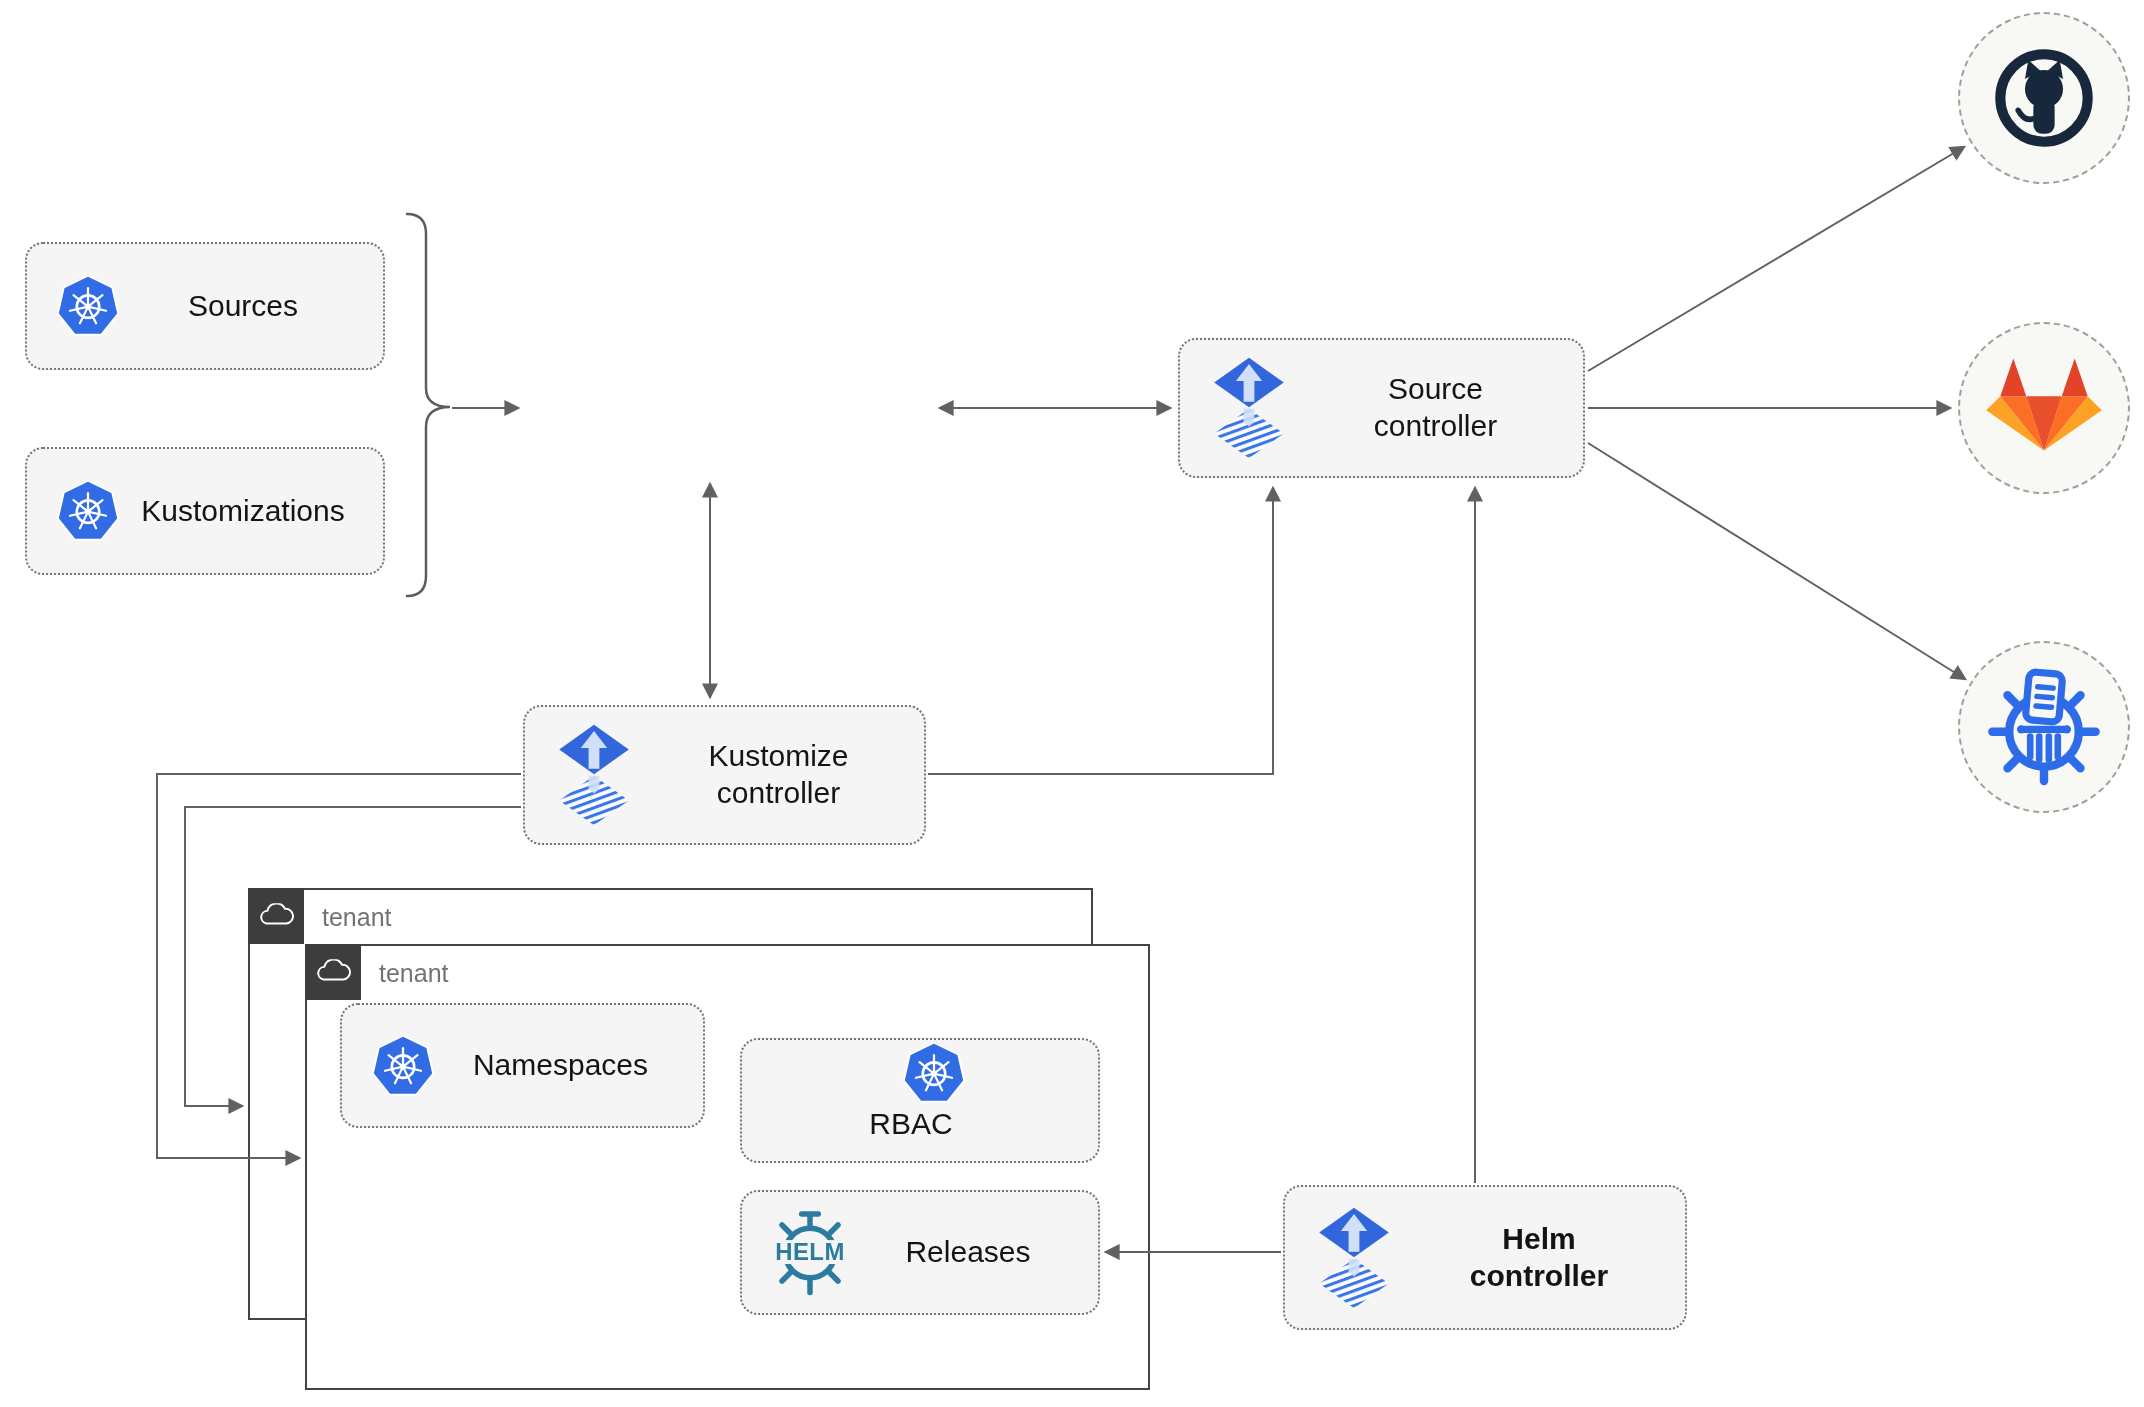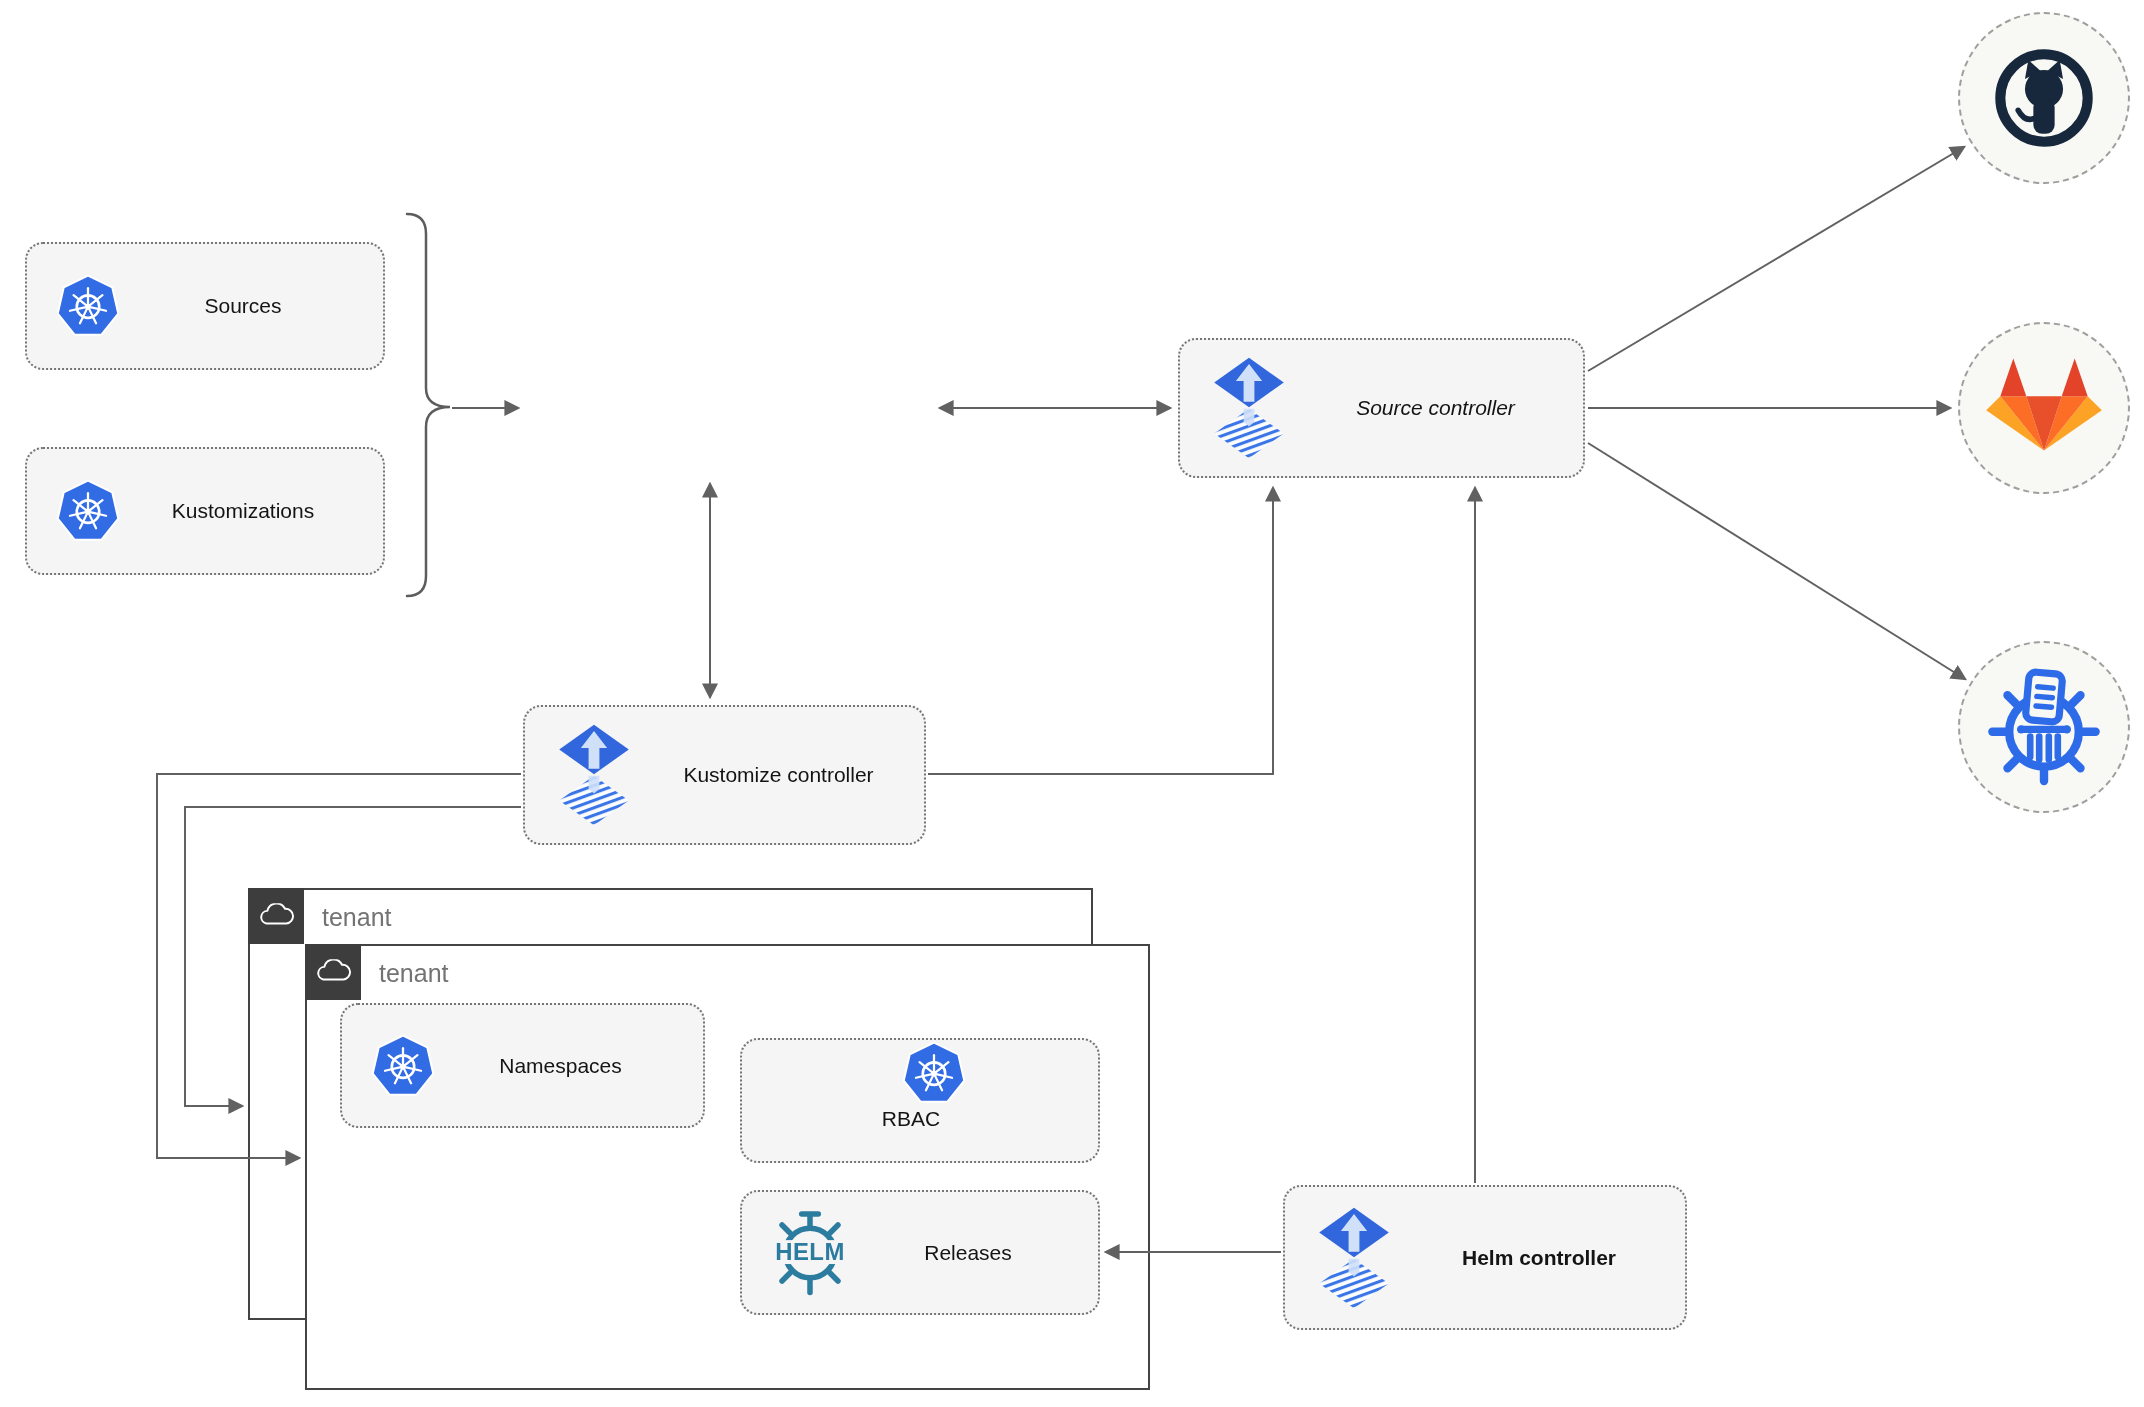--- a/index.html
+++ b/index.html
@@ -6,21 +6,21 @@
   .canvas{
     position:relative;width:2144px;height:1407px;background:#ffffff;
     font-family:"Liberation Sans", sans-serif;overflow:hidden;
   }
   
   .node{
     position:absolute;background:#f5f5f5;border:2px dotted #757575;
     border-radius:18px;display:flex;align-items:center;box-sizing:border-box;
   }
   .node .nlabel{
-    flex:1;text-align:center;font-size:21px;color:#141414;
+    flex:1;text-align:center;font-size:30px;color:#141414;
     line-height:1.22;margin-right:18px;white-space:pre-line;
   }
   .icon-k8s{width:66px;height:66px;margin-left:28px;flex:0 0 auto;}
   .icon-flux{width:78px;height:102px;margin-left:30px;flex:0 0 auto;}
   .icon-helm{width:92px;height:92px;margin-left:22px;flex:0 0 auto;}
   
   .tenant{
     position:absolute;background:#ffffff;border:2px solid #444444;box-sizing:border-box;
   }
   .tenant-tab{
@@ -107,21 +107,21 @@
         <use href="#sym-k8s"></use>
       </svg>
     <div class="nlabel">Kustomizations</div>
   </div>
 
 
   <div class="node" style="left:1178px;top:338px;width:407px;height:140px;">
     <svg class="icon-flux" viewBox="0 0 100 132">
         <use href="#sym-flux"></use>
       </svg>
-    <div class="nlabel" style="max-width:220px;margin:0 auto;font-style:italic;">Source controller</div>
+    <div class="nlabel" style="max-width:220px;margin:0 auto;">Source controller</div>
   </div>
 
   <div class="node" style="left:523px;top:705px;width:403px;height:140px;">
     <svg class="icon-flux" viewBox="0 0 100 132">
         <use href="#sym-flux"></use>
       </svg>
     <div class="nlabel" style="max-width:220px;margin:8px auto;">Kustomize controller</div>
   </div>
 
   <div class="node" style="left:1283px;top:1185px;width:404px;height:145px;font-weight:bold;">

